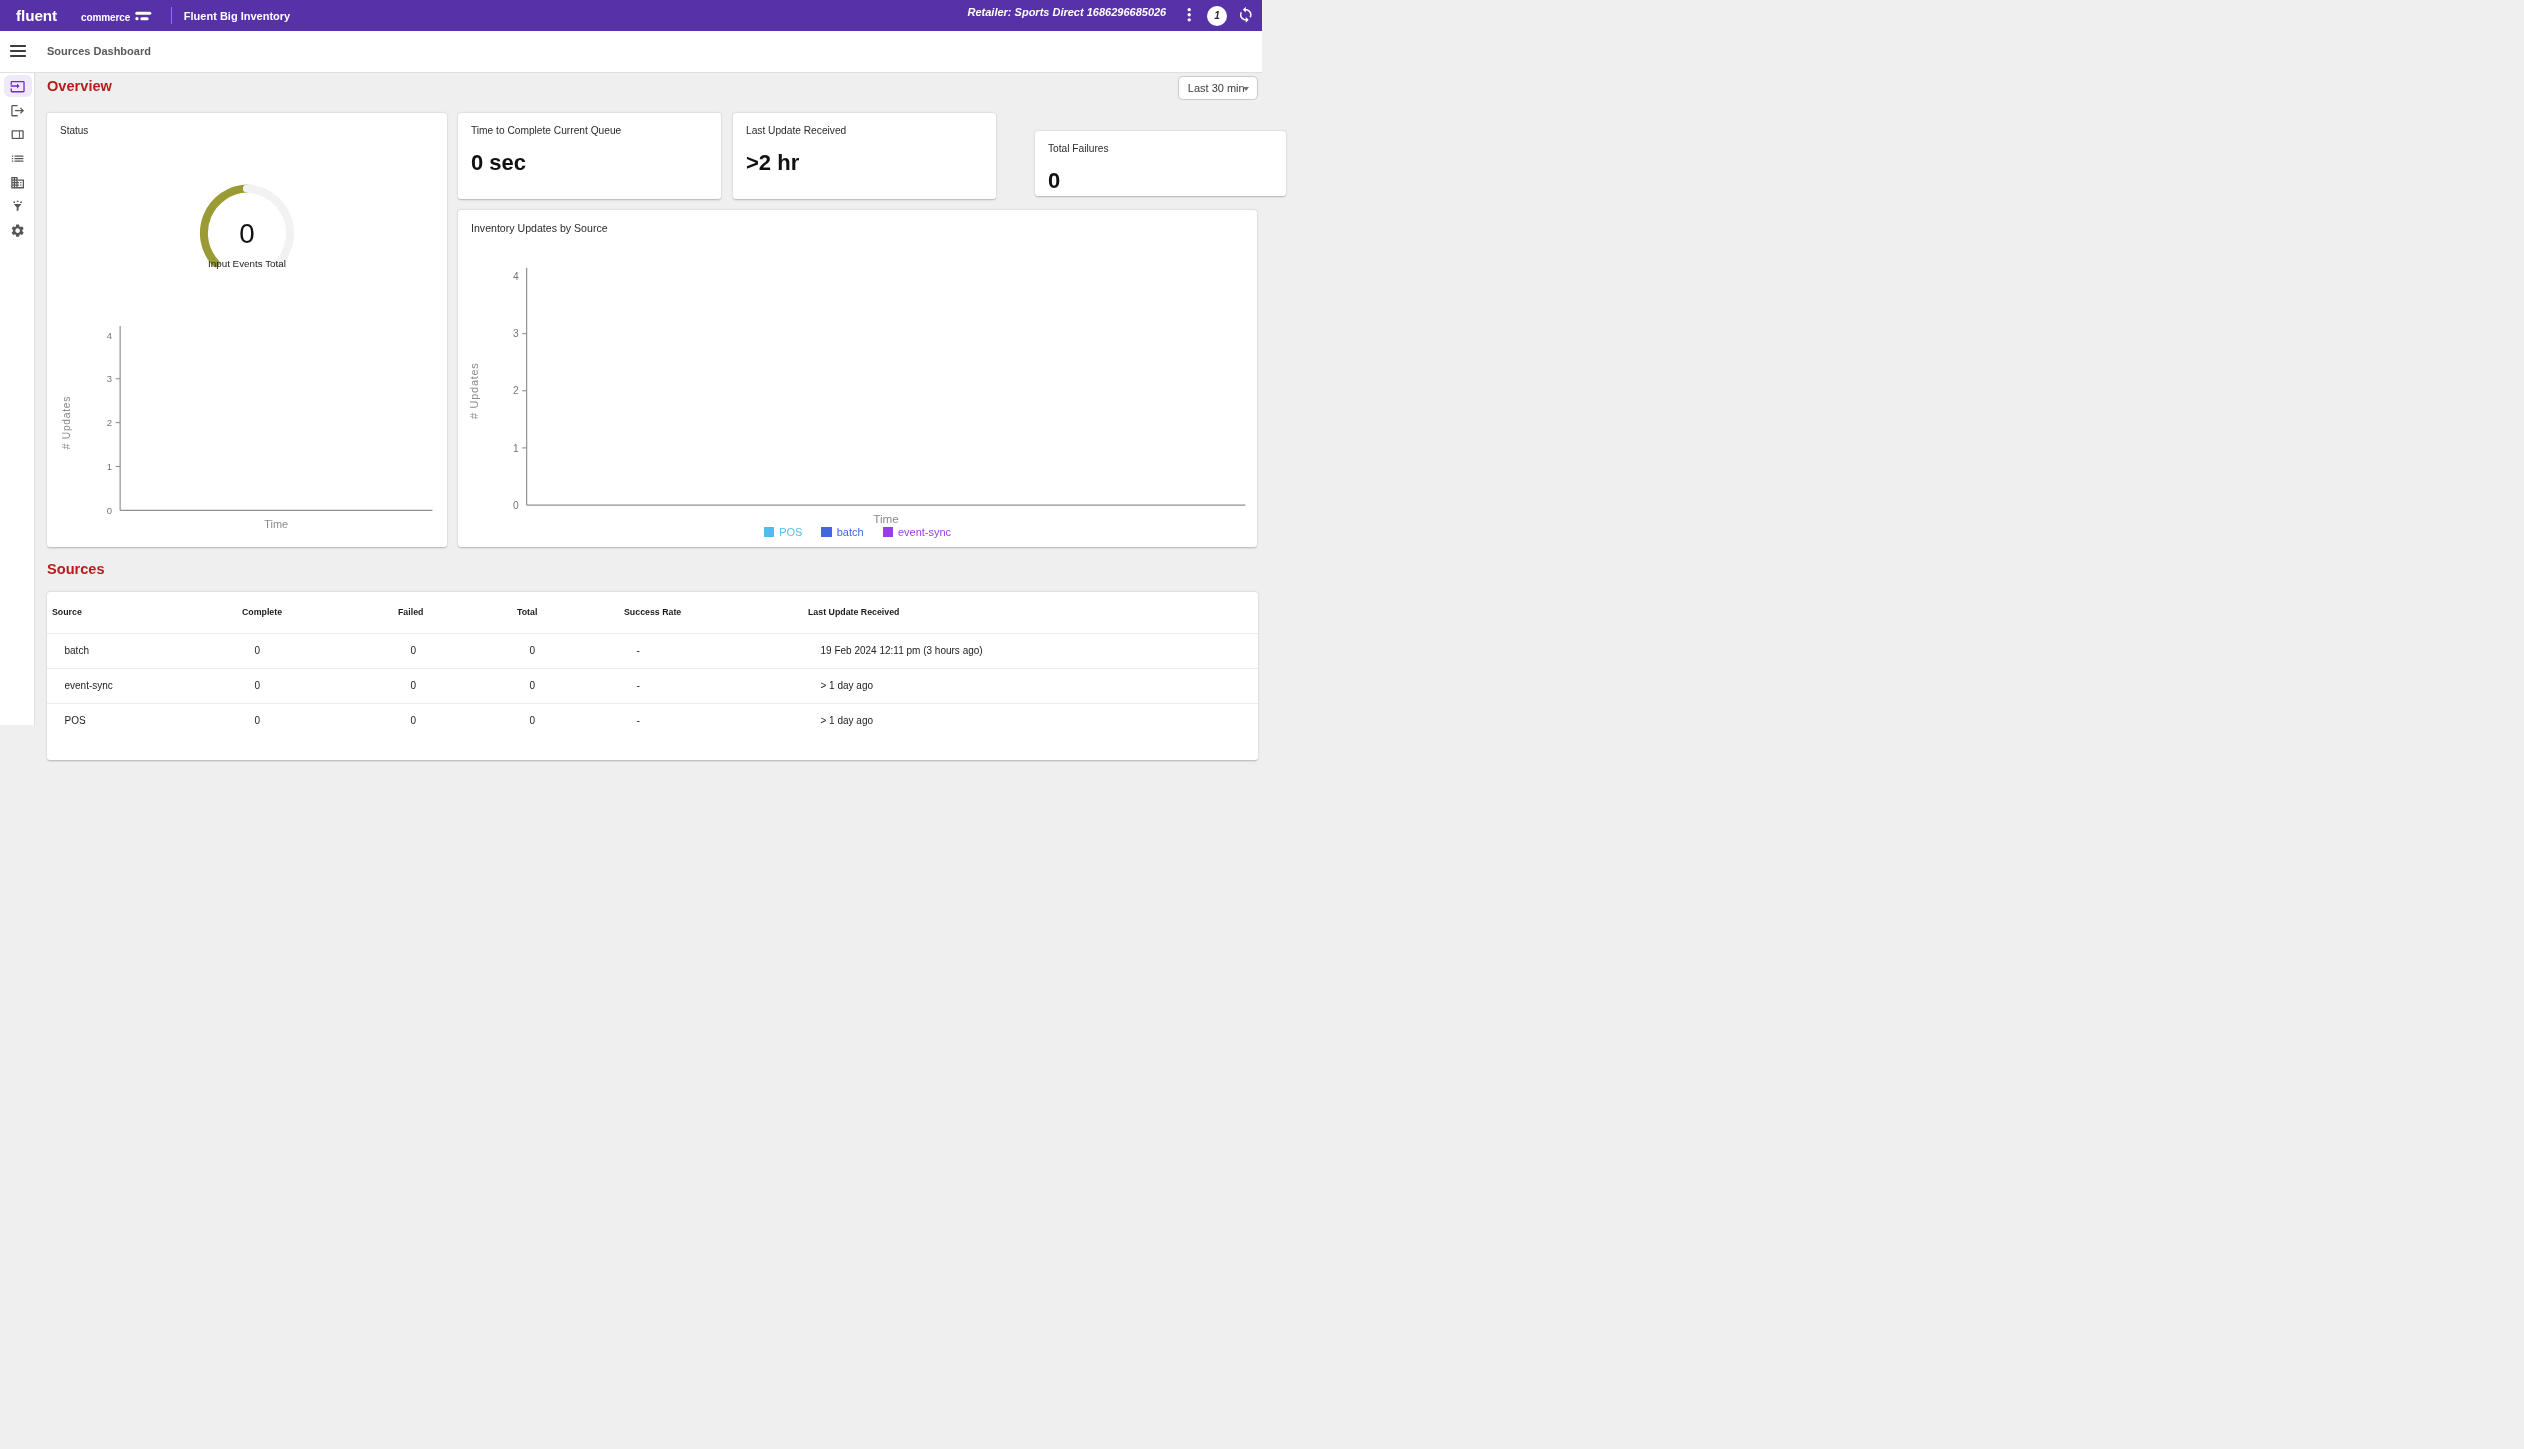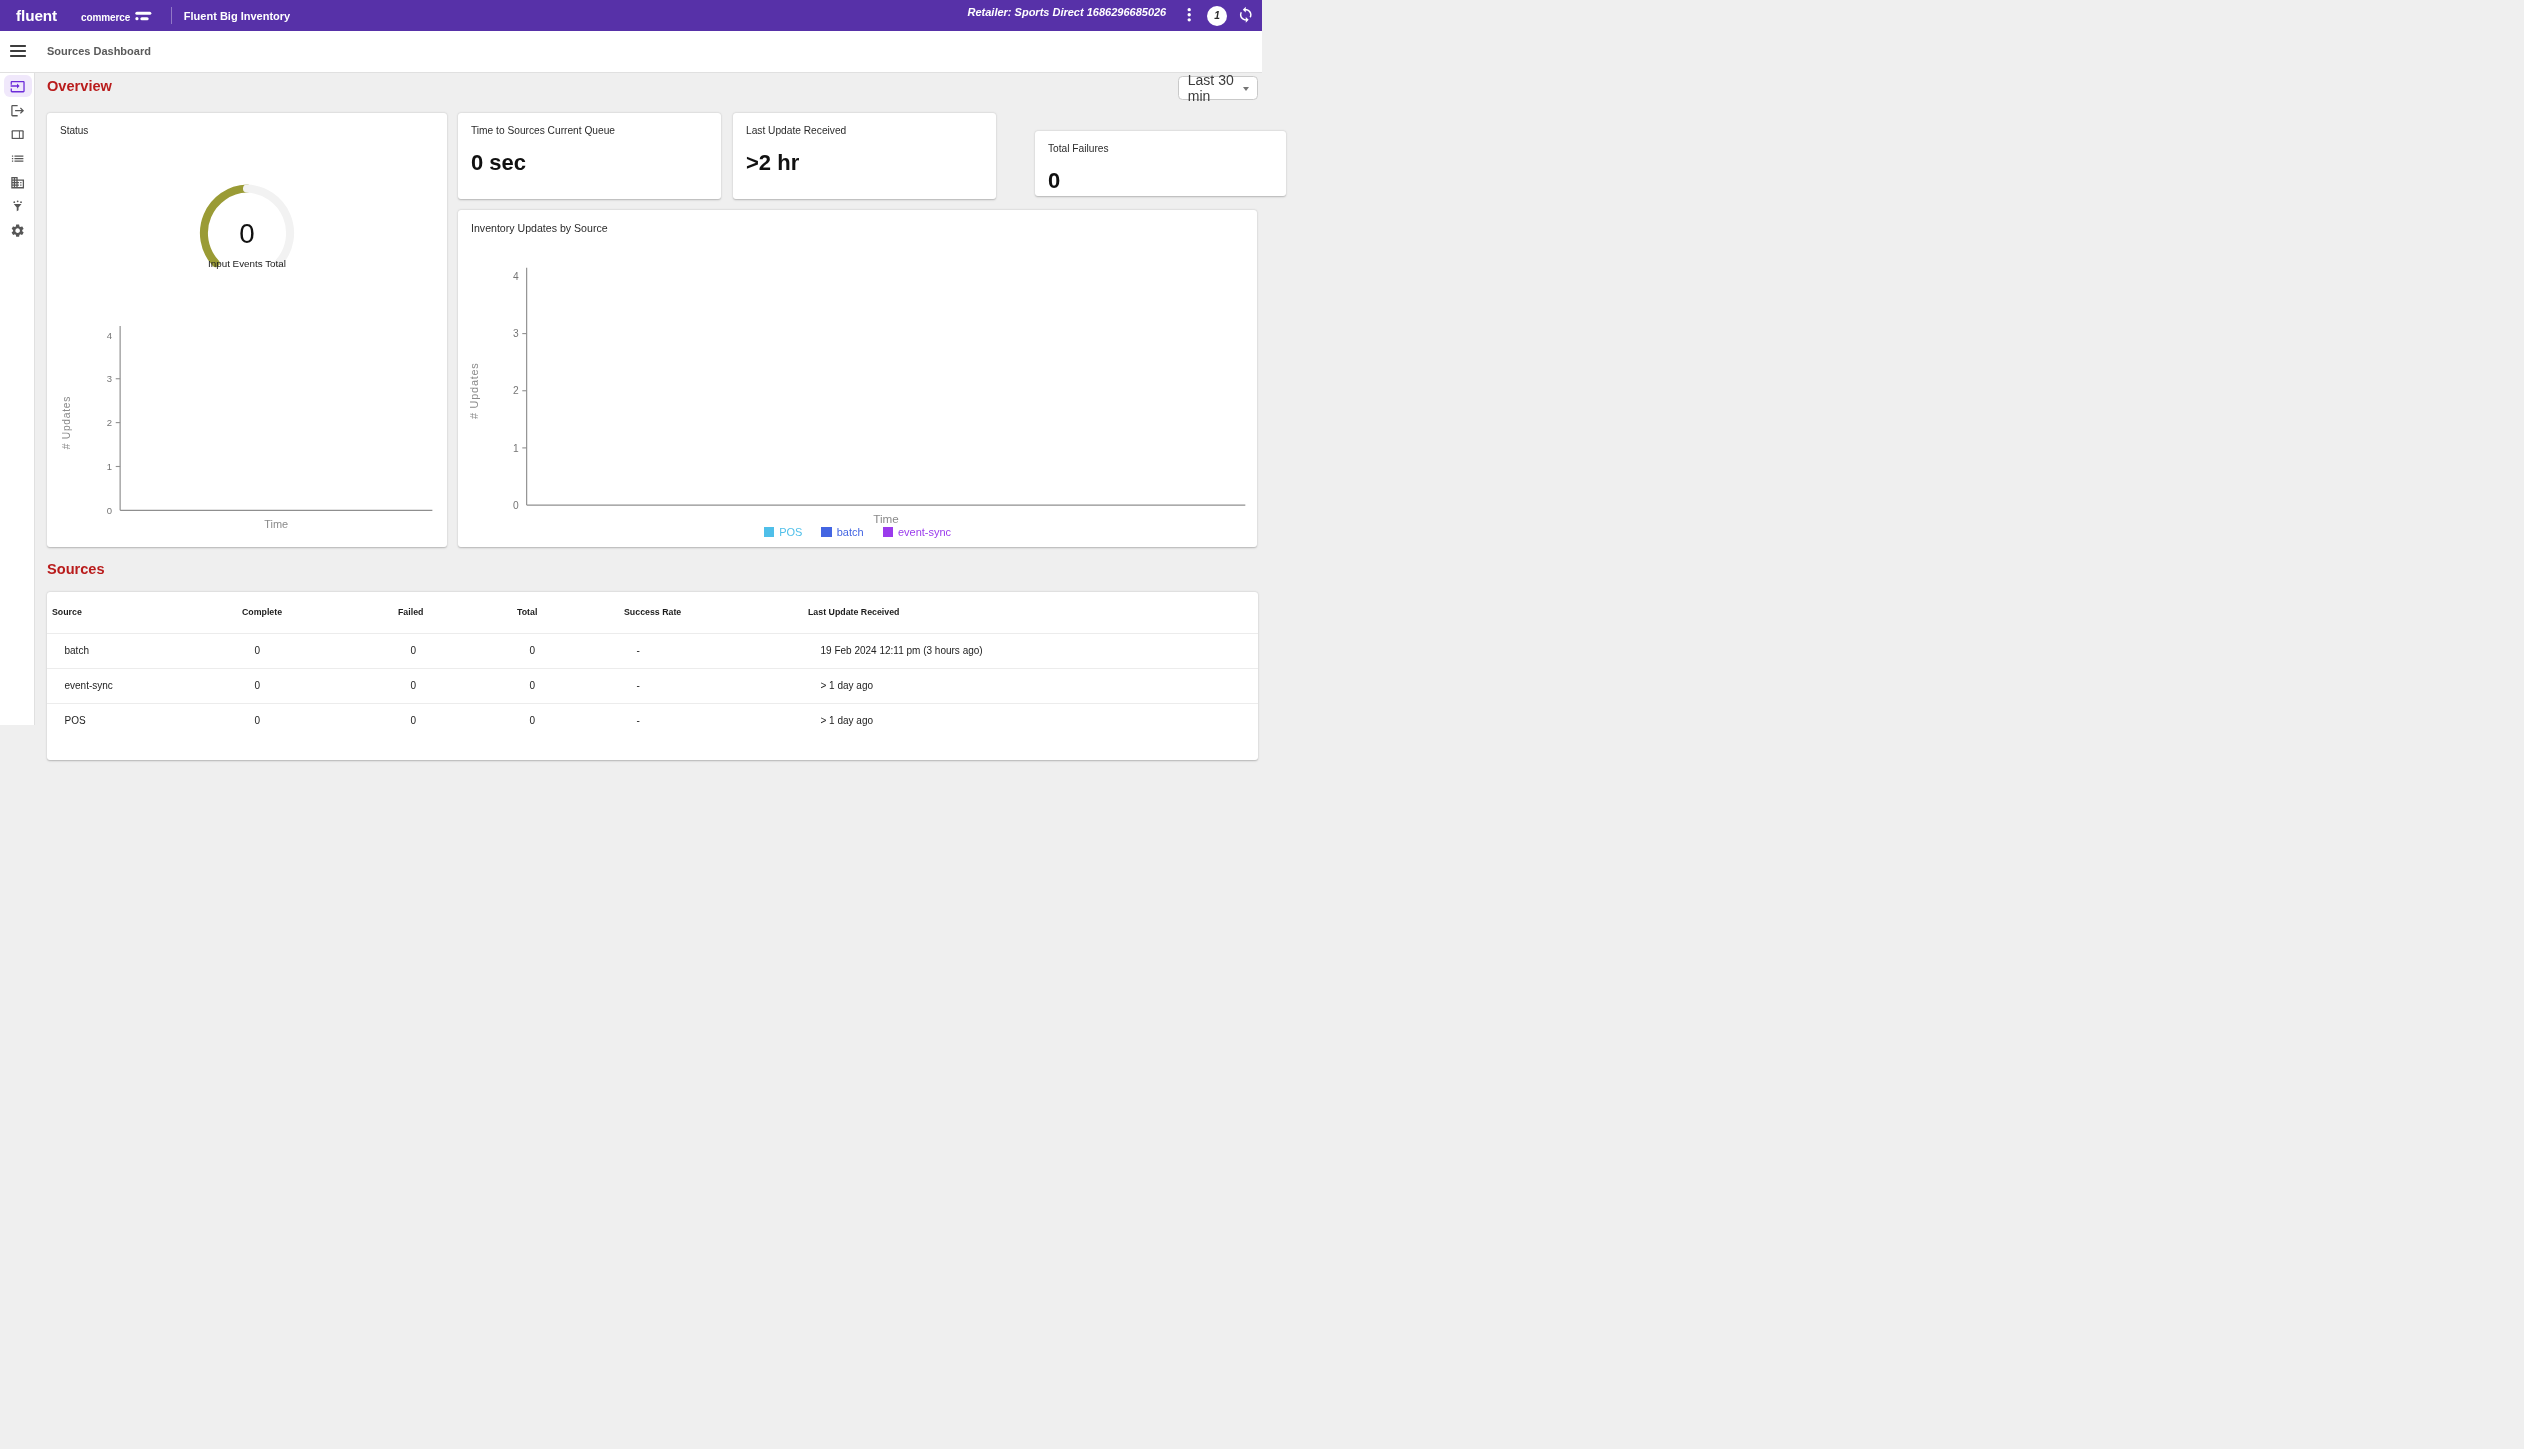--- a/index.html
+++ b/index.html
@@ -40,21 +40,21 @@
 
   
   .section-heading { position:absolute; font-size:14.6px; font-weight:700; color:#b91c1c; }
   .card { position:absolute; background:#fff; border-radius:2.9px;
     box-shadow:0 0.7px 1.5px rgba(0,0,0,.18), 0 0.7px 2.9px rgba(0,0,0,.08); }
   .card-title { position:absolute; left:13px; top:12.4px; font-size:10px; color:#2b2b2b; }
   .metric-value { position:absolute; left:13px; top:37px; font-size:22px; font-weight:700; color:#111; }
 
   .time-filter { position:absolute; left:1178px; top:76px; width:80px; height:24px; background:#fff;
     border:0.7px solid #c9c9c9; border-radius:4.4px; display:flex; align-items:center; cursor:pointer; }
-  .time-filter .tf-label { font-size:14px; color:#3c3c3c; margin-left:8.8px; }
+  .time-filter .tf-label { font-size:11px; color:#3c3c3c; margin-left:8.8px; }
   .tf-caret { position:absolute; right:8px; top:10.2px; width:0; height:0;
     border-left:3.7px solid transparent; border-right:3.7px solid transparent; border-top:4.4px solid #757575; }
 
   .gauge-wrap { position:absolute; left:50%; top:61px; transform:translateX(-50%); }
   .gauge-value { font-size:38px; fill:#111; font-weight:400; }
   .gauge-label { font-size:13.5px; fill:#222; }
 
   .legend { position:absolute; left:0; right:0; bottom:8.8px; display:flex; justify-content:center; gap:19px; }
   .legend-item { display:flex; align-items:center; font-size:11px; }
   .legend-swatch { width:10.2px; height:10.2px; margin-right:5.1px; display:inline-block; }
@@ -179,21 +179,21 @@
       <text x="89" y="163" text-anchor="end" fill="#757575" font-size="13">2</text>
       <line x1="94" y1="98" x2="100" y2="98" stroke="#8F8F8F" stroke-width="1.5"></line>
       <text x="89" y="103" text-anchor="end" fill="#757575" font-size="13">3</text>
       <text x="89" y="43" text-anchor="end" fill="#757575" font-size="13">4</text>
       <text x="313.5" y="302" text-anchor="middle" fill="#8A8A8A" font-size="15">Time</text>
       <text x="31" y="158" text-anchor="middle" fill="#8A8A8A" font-size="14" letter-spacing="1" transform="rotate(-90 31 158)"># Updates</text>
     </svg>
 </div>
 
 <div class="card" style="left:458px; top:113px; width:263px; height:86px;">
-  <div class="card-title" style="font-size:10.2px;">Time to Sources Current Queue</div>
+  <div class="card-title" style="font-size:10.2px;">Time to Complete Current Queue</div>
   <div class="metric-value">0 sec</div>
 </div>
 <div class="card" style="left:733px; top:113px; width:263px; height:86px;">
   <div class="card-title" style="font-size:10.2px;">Last Update Received</div>
   <div class="metric-value">&gt;2 hr</div>
 </div>
 <div class="card" style="left:1035px; top:113px; width:251px; height:65px;margin-top:18px;">
   <div class="card-title" style="font-size:10.2px;">Total Failures</div>
   <div class="metric-value">0</div>
 </div>

